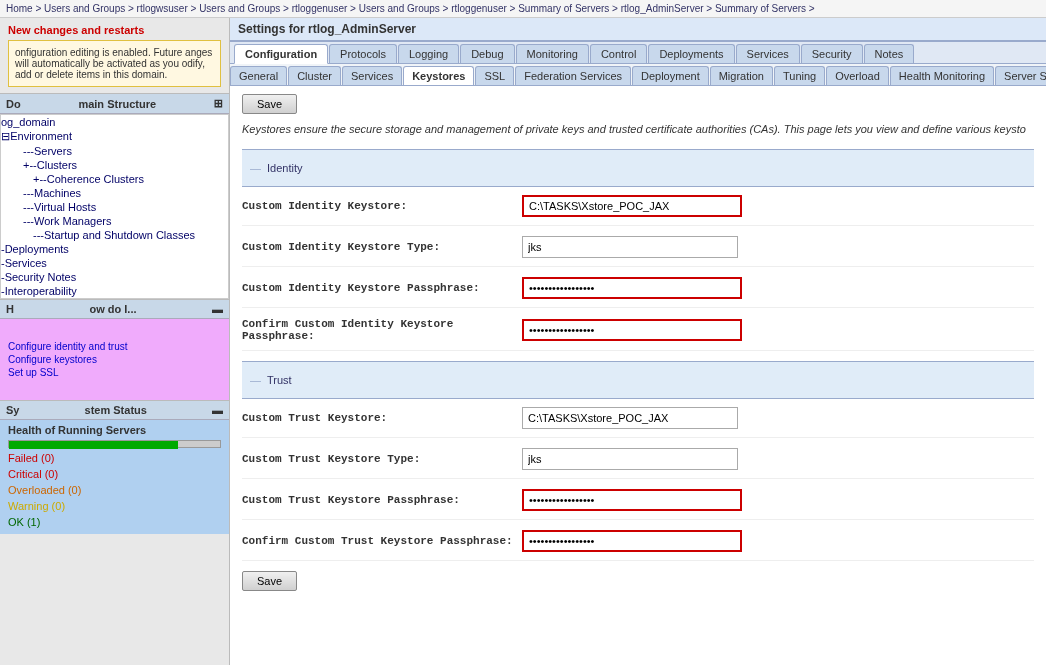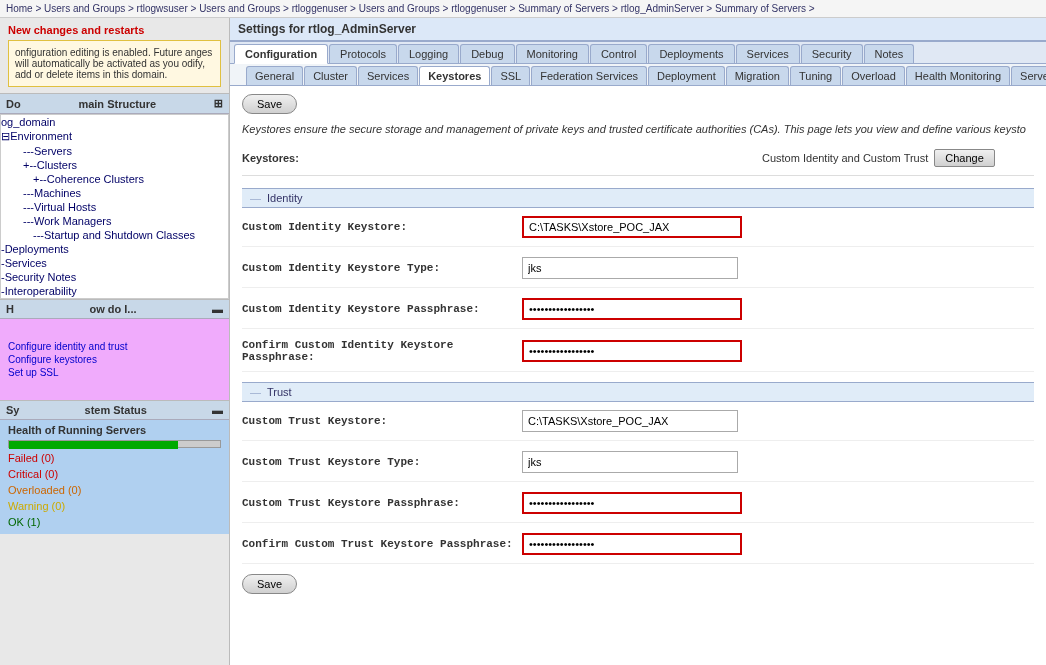--- a/index.html
+++ b/index.html
@@ -143,21 +143,21 @@
       background: #fff;
       font-weight: bold;
       border-bottom: 1px solid #fff;
       margin-bottom: -1px;
     }
 
     .second-tab-bar {
       display: flex;
       background: #f0f4f8;
       border-bottom: 1px solid #99aacc;
-      padding: 2px 16px 0;
+      padding: 2px 0 0;
       gap: 1px;
       flex-wrap: nowrap;
       overflow-x: auto;
     }
     .second-tab {
       padding: 3px 8px;
       border: 1px solid #99aacc;
       border-bottom: none;
       background: #c8d8ec;
       cursor: pointer;
@@ -180,21 +180,21 @@
       flex: 1;
     }
 
     .save-button-bar { margin-bottom: 8px; }
     .save-btn {
       padding: 3px 14px;
       background: linear-gradient(to bottom, #f0f0f0, #d0d0d0);
       border: 1px solid #888;
       cursor: pointer;
       font-size: 11px;
-      border-radius: 10px;
+      border-radius: 2px;
     }
 
     .info-text {
       font-size: 11px;
       color: #333;
       margin-bottom: 12px;
       font-style: italic;
       line-height: 1.4;
     }
 
@@ -215,21 +215,21 @@
       cursor: pointer;
       font-size: 11px;
       border-radius: 2px;
     }
 
     
     .section-header {
       background: #e0ecf8;
       border-top: 1px solid #99aacc;
       border-bottom: 1px solid #99aacc;
-      padding: 3px 8px;
+      padding: 12px 8px;
       font-size: 11px;
       color: #336;
       margin: 8px 0;
       display: flex;
       align-items: center;
       gap: 6px;
     }
     .section-header::before { content: '—'; color: #99aacc; }
 
     
@@ -394,27 +394,20 @@
 
       <div class="form-content">
         <div class="save-button-bar">
           <button class="save-btn">Save</button>
         </div>
 
         <div class="info-text">
           <span>Keystores ensure the secure storage and management of private keys and trusted certificate authorities (CAs). This page lets you view and define various keysto</span>
         </div>
 
-        <div class="keystores-row">
-          <span class="keystores-label">Keystores:</span>
-          <span class="keystores-value">
-            <span>Custom Identity and Custom Trust</span>
-            <button class="change-btn">Change</button>
-          </span>
-        </div>
 
         <div class="section-header">
           <span>Identity</span>
         </div>
 
         <div class="form-row">
           <span class="form-label">Custom Identity Keystore:</span>
           <div class="form-field-area">
             <input class="form-input highlighted" type="text" value="C:\TASKS\Xstore_POC_JAX" style="">
           </div>

